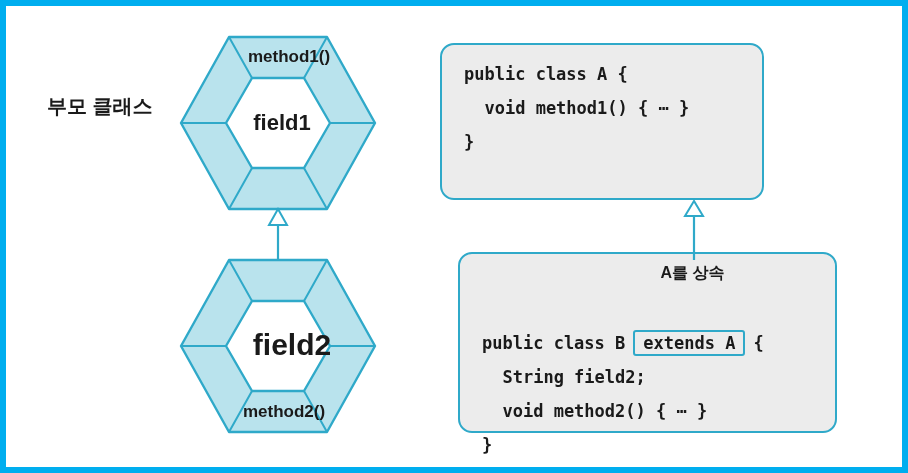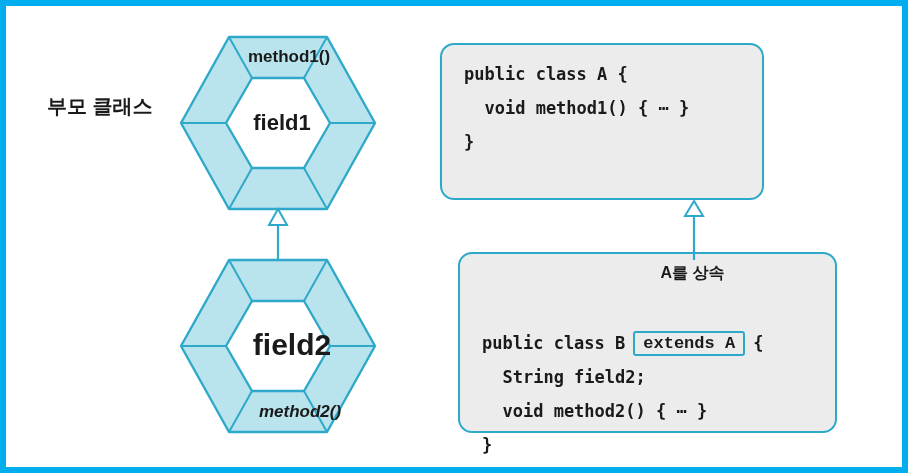--- a/index.html
+++ b/index.html
@@ -62,21 +62,20 @@
     align-items:center;
     white-space:pre;
   }
   .extends-box{
     display:inline-block;
     border:2px solid #2fa9c9;
     border-radius:3px;
     padding:1px 8px;
     margin:0 8px;
     white-space:pre;
-    font-family:Liberation Mono, monospace;
   }
   .annotation{
     position:absolute;
     text-align:center;
     font-weight:bold;
     font-size:16px;
     color:#1a1a1a;
     z-index:3;
     white-space:nowrap;
   }
@@ -125,20 +124,20 @@
 
     <g>
       <path d="M694,216 V260" fill="none" stroke="#2fa9c9" stroke-width="2.2"></path>
       <polygon points="694,201 685,216 703,216" fill="#ffffff" stroke="#2fa9c9" stroke-width="2"></polygon>
     </g>
   </svg>
 
   <div class="hex-text" style="left:289px;top:57px;">method1()</div>
   <div class="hex-text" style="left:282px;top:123px;font-size:22px;">field1</div>
   <div class="hex-text" style="left:292px;top:345px;font-size:30px;">field2</div>
-  <div class="hex-text" style="left:300px;top:412px;font-style:italic;">method2()</div>
+  <div class="hex-text" style="left:284px;top:412px;">method2()</div>
 
   <div class="side-label" style="left:47px;top:93px;">
     <div>부모 클래스</div>
   </div>
 
   <div class="frame-border"></div>
 </div>
 
 </body></html>

